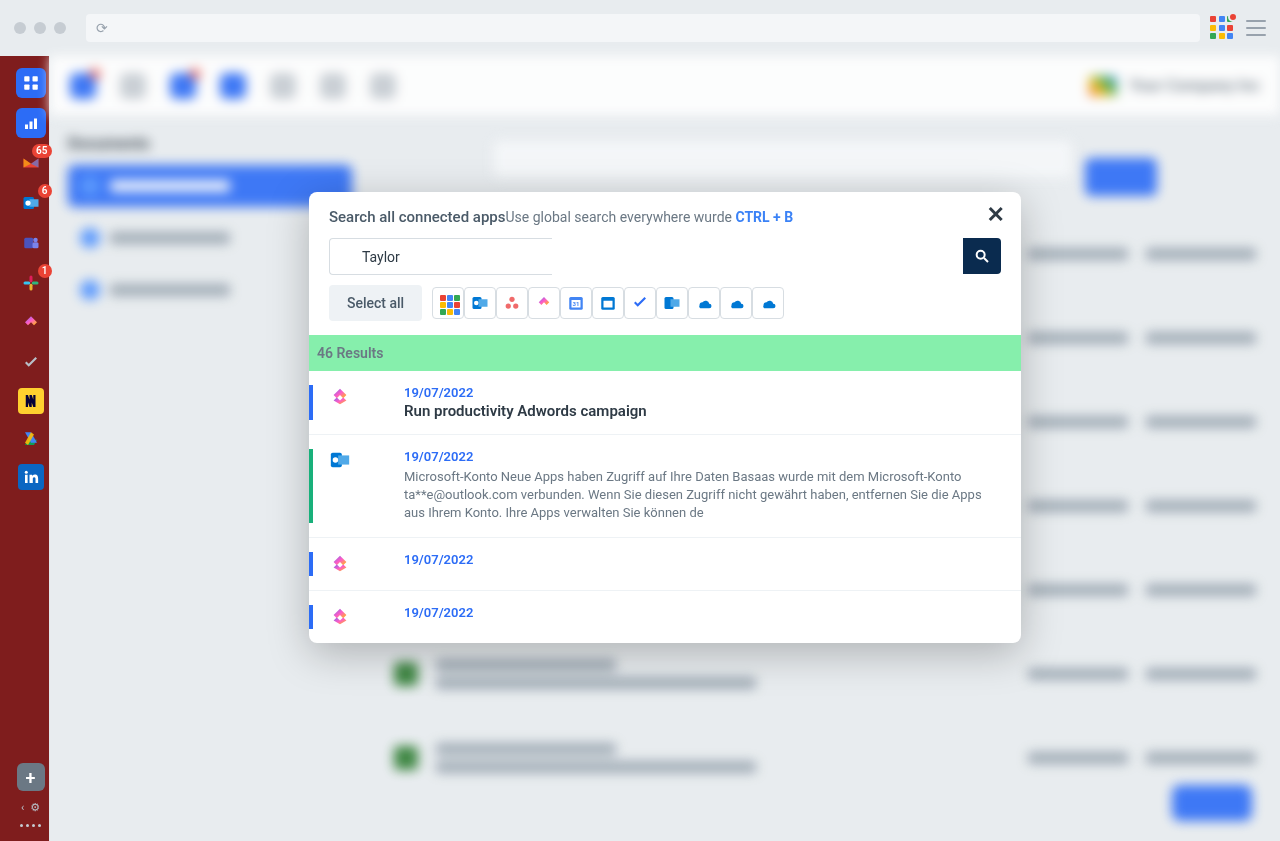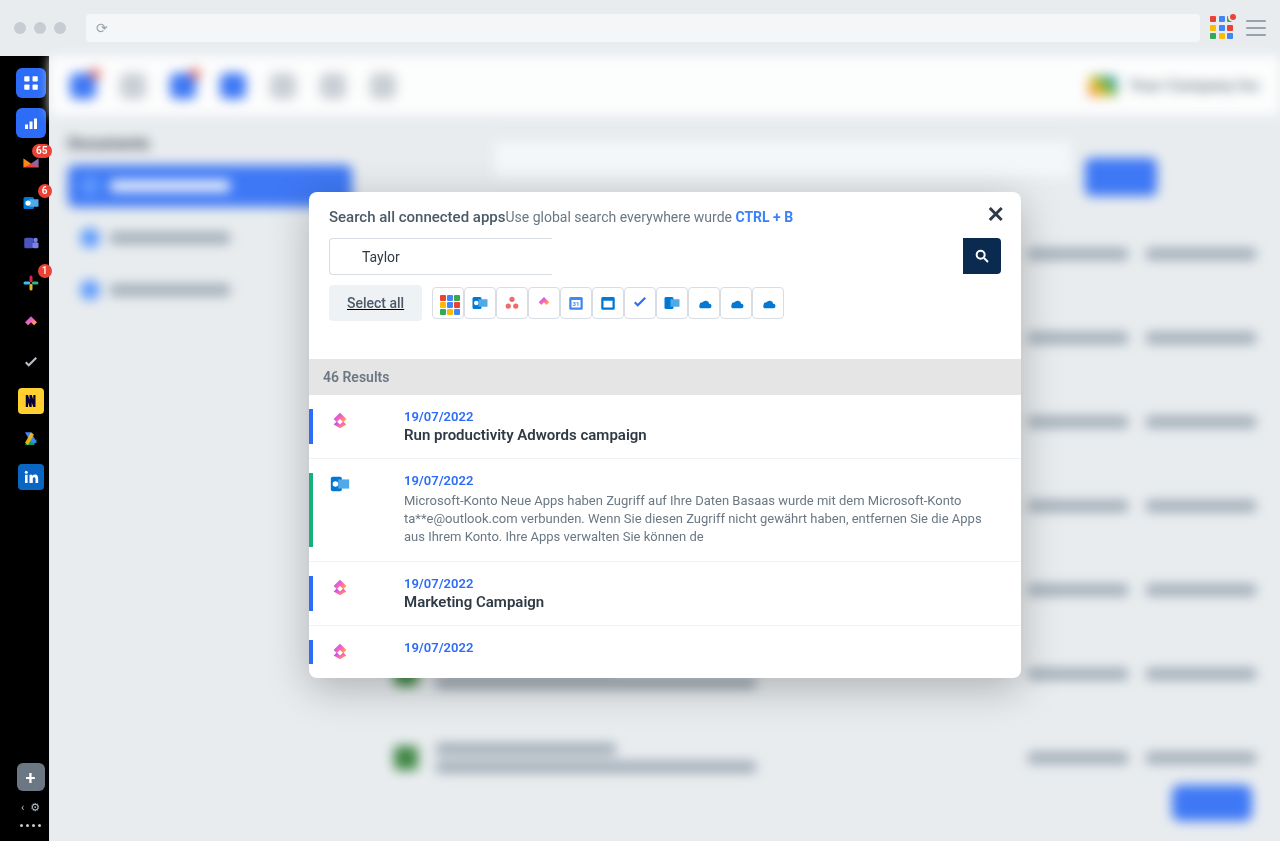--- a/index.html
+++ b/index.html
@@ -13,21 +13,21 @@
 .url-bar .reload { color: #98a2ad; font-size: 14px; }
 .top-right { display: flex; align-items: center; gap: 12px; position: relative; }
 .apps-grid-icon { width: 24px; height: 24px; display: grid; grid-template-columns: repeat(3, 1fr); grid-template-rows: repeat(3, 1fr); gap: 2px; }
 .apps-grid-icon i { width: 6px; height: 6px; border-radius: 1px; }
 .apps-grid-icon i.r{background:#ea4335}.apps-grid-icon i.b{background:#4285f4}.apps-grid-icon i.g{background:#34a853}.apps-grid-icon i.y{background:#fbbc05}
 .red-dot { position: absolute; top: -4px; right: 28px; width: 10px; height: 10px; background: #ea4335; border-radius: 50%; border: 2px solid #e8ecef; }
 .hamburger { width: 20px; height: 16px; display:flex; flex-direction:column; justify-content:space-between;}
 .hamburger span{height:2px;background:#98a2ad;border-radius:2px;}
 
 
-.left-rail { position: absolute; top: 56px; left: 0; bottom: 0; width: 50px; background: #000000; border-right: 1px solid #e3e7ea; display: flex; flex-direction: column; align-items: center; padding-top: 12px; gap: 10px; padding-left: 12px; }
+.left-rail { position: absolute; top: 56px; left: 0; bottom: 0; width: 50px; background: #7f1d1d; border-right: 1px solid #e3e7ea; display: flex; flex-direction: column; align-items: center; padding-top: 12px; gap: 10px; padding-left: 12px; }
 .rail-item { width: 30px; height: 30px; border-radius: 6px; display:flex; align-items:center; justify-content:center; position:relative; cursor:pointer; }
 .rail-item.blue-bg { background: #2c6cf6; }
 .rail-item svg { width: 18px; height: 18px; }
 .rail-badge { position:absolute; top:-4px; right:-6px; background:#ea4335; color:#fff; font-size:10px; font-weight:600; border-radius:10px; padding:1px 4px; min-width:14px; text-align:center; line-height:12px;}
 .rail-spacer { flex:1; }
 .rail-bottom { display:flex; flex-direction:column; align-items:center; gap:10px; padding-bottom:14px; width:100%;}
 .rail-add { width:28px; height:28px; background:#6b7884; border-radius:6px; color:#fff; display:flex; align-items:center; justify-content:center; font-size:18px; font-weight:600;}
 .rail-arrows { display:flex; gap:6px; color:#b8c0c8; font-size:11px;}
 .rail-dots-stack { display:flex; flex-direction:column; gap:3px; }
 .rail-dots-stack div { display:flex; gap:3px; }
@@ -65,26 +65,26 @@
 .modal-head { padding:16px 20px 6px; display:flex; align-items:center; }
 .modal-title { color:#4a5a68; font-size:15px; font-weight:500; }
 .modal-hint { color:#6b7884; font-size:14px; }
 .modal-hint b { color:#3b82f6; font-weight:700;}
 .close-x { position:absolute; top:10px; right:16px; font-size:22px; color:#2e3a45; cursor:pointer; font-weight:bold;}
 .search-row { padding: 6px 20px 10px; display:flex; gap:0;}
 .search-input { flex:1; height:37px; border:1px solid #d7dde2; border-right:none; border-radius:4px 0 0 4px; padding:0 12px 0 32px; font-size:14px; color:#2e3a45; position:relative; background:#fff;}
 .search-wrap{flex:1;position:relative;}
 .search-wrap .mag{position:absolute;left:10px;top:50%;transform:translateY(-50%);color:#9aa6b1;font-size:14px;}
 .search-btn { width:38px; height:36px; background:#0a2b4f; border:none; border-radius:0 4px 4px 0; color:#fff; cursor:pointer; display:flex;align-items:center;justify-content:center;}
-.filter-row { padding:0 20px 14px; display:flex; gap:0; align-items:center;text-decoration:underline;}
+.filter-row { padding:0 20px 14px; display:flex; gap:0; align-items:center;}
 .select-all { height:36px; padding:0 18px; background:#eef2f5; border:none; border-radius:4px; color:#4a5a68; font-size:14px; font-weight:500; cursor:pointer;}
 .filter-sep { width:10px; }
 .app-filter { width:32px; height:32px; border:1px solid #d7dde2; border-radius:4px; display:flex; align-items:center; justify-content:center; cursor:pointer; background:#fff;}
 .app-filter svg, .app-filter .glyph { width:18px; height:18px; }
-.results-head { background:#e5e5e5; padding:10px 14px; color:#6b7884; font-size:14px; font-weight:600;margin-top:24px;}
+.results-head { background:#86efac; padding:10px 8px; color:#6b7884; font-size:14px; font-weight:600;}
 .result { display:flex; padding:14px 16px 14px 0; border-bottom:1px solid #eef2f5; }
 .result .accent { width:4px; align-self:stretch; margin-right:16px;}
 .accent.blue{background:#2c6cf6}.accent.green{background:#18b07a}
 .result .icon { width:24px; height:24px; margin-right:12px; flex-shrink:0;}
 .result .body { flex:1;margin-left:39px; }
 .result .date { color:#2c6cf6; font-size:13px; font-weight:600; margin-bottom:2px;}
 .result .title { color:#2e3a45; font-size:15px; font-weight:600; }
 .result .snippet { color:#6b7884; font-size:13px; margin-top:4px; line-height:1.4;}
 .result:last-child{border-bottom:none;}
 </style>
@@ -466,21 +466,20 @@
               <defs>
                 <linearGradient id="gr" x1="0" y1="0" x2="1" y2="1">
                   <stop offset="0" stop-color="#7b68ee"></stop>
                   <stop offset="0.5" stop-color="#ff5cc6"></stop>
                   <stop offset="1" stop-color="#ffc800"></stop>
                 </linearGradient>
               </defs>
             </svg></div>
           <div class="body">
             <div class="date">19/07/2022</div>
-            <div class="title">Marketing Campaign</div>
           </div>
         </div>
         <div class="result">
           <div class="accent blue"></div>
           <div class="icon"><svg viewBox="0 0 24 24" width="22" height="22">
               <path d="M12 4l7 7-3.5 3.5L12 11l-3.5 3.5L5 11z" fill="url(#gr)"></path>
               <path d="M5 17l3.5-3.5L12 17l3.5-3.5L19 17l-7 4z" fill="url(#gr)"></path>
               <defs>
                 <linearGradient id="gr" x1="0" y1="0" x2="1" y2="1">
                   <stop offset="0" stop-color="#7b68ee"></stop>

